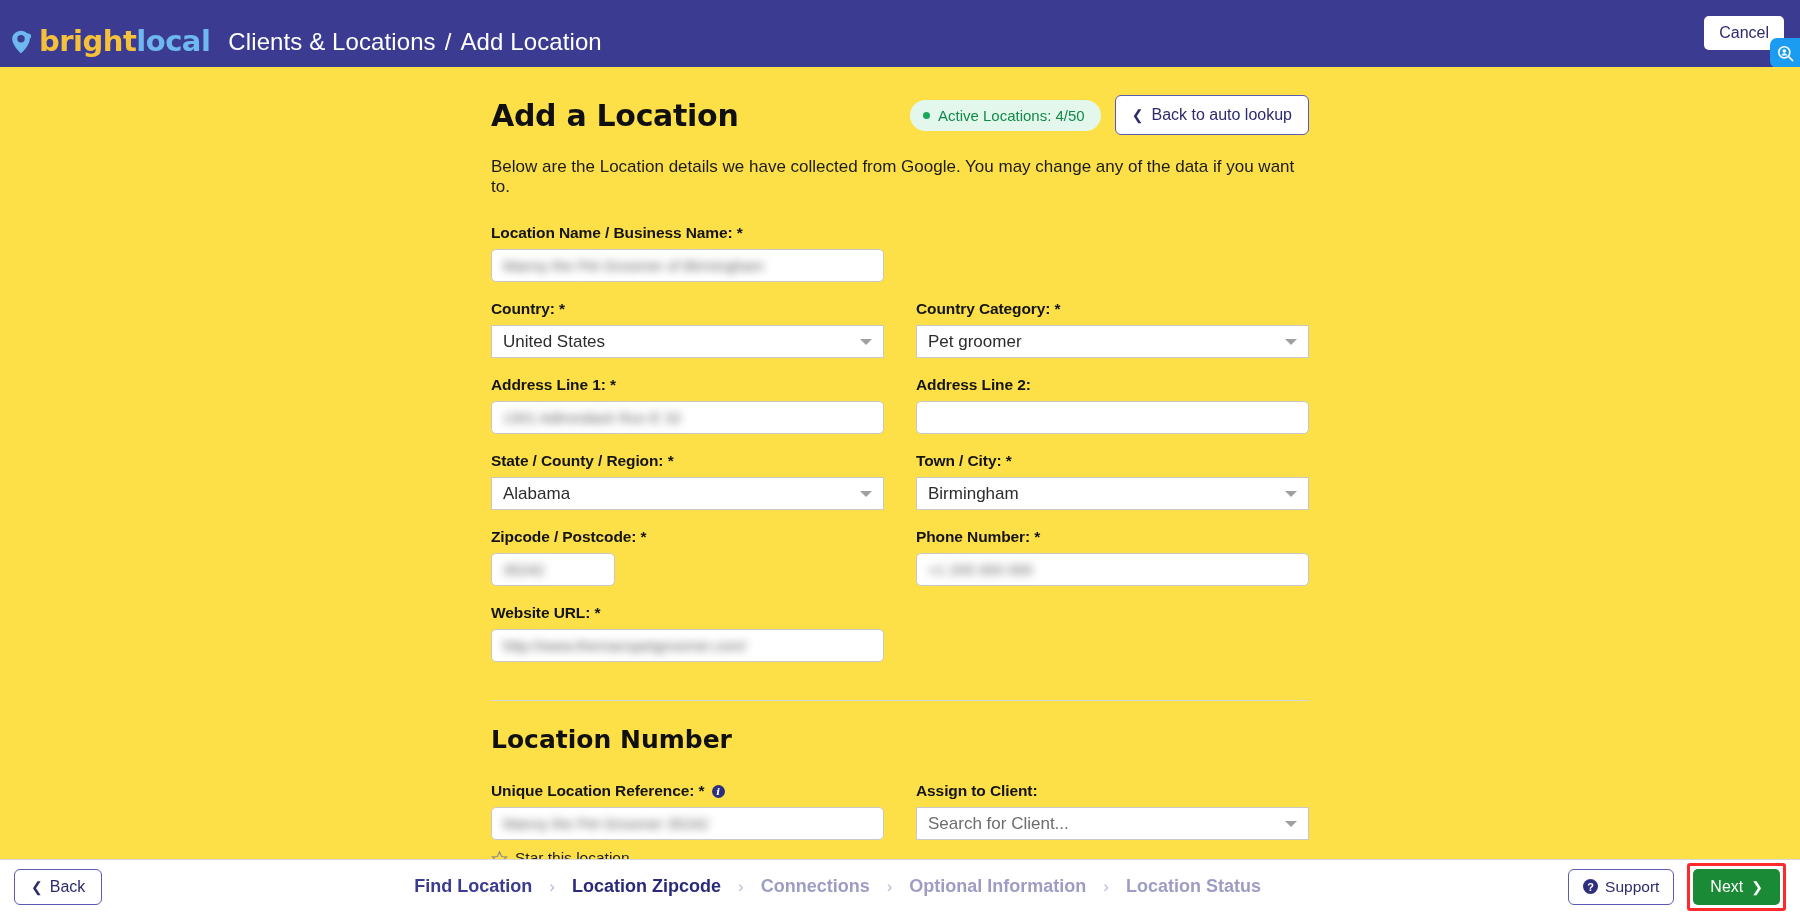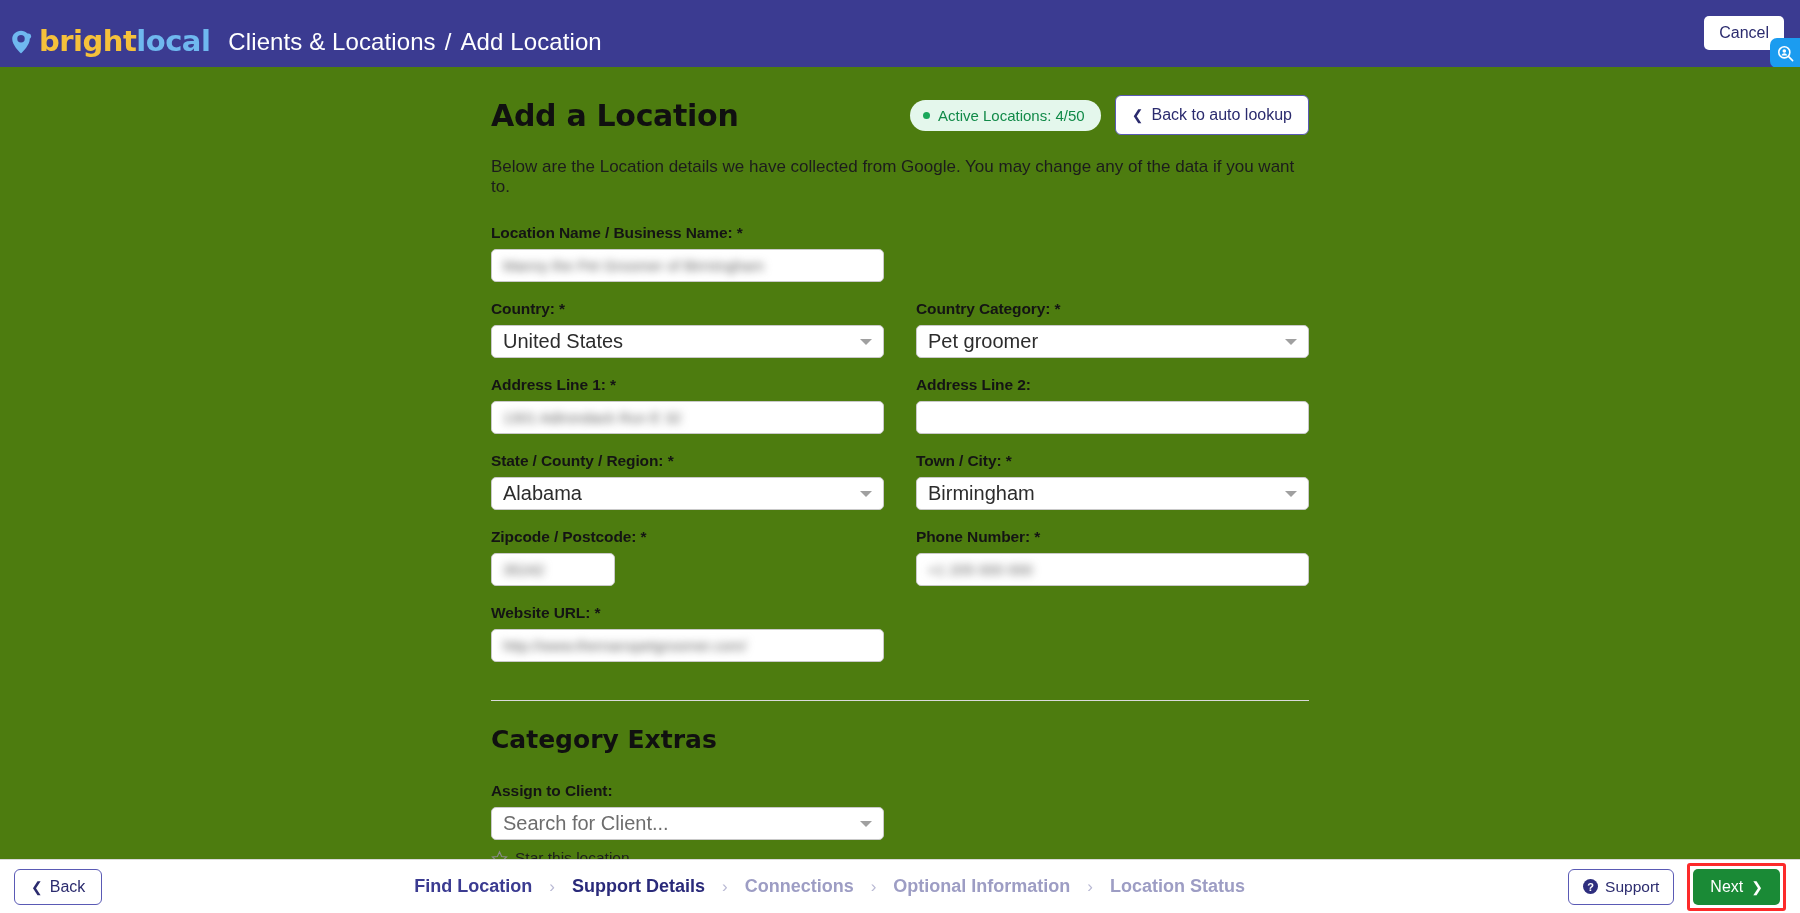--- a/index.html
+++ b/index.html
@@ -78,21 +78,21 @@
     display: flex;
     align-items: center;
     justify-content: center;
     cursor: pointer;
   }
 
   
   .page {
     position: relative;
     height: 846px;
-    background: #4d7c0f;
+    background: #fde047;
     overflow: hidden;
   }
 
   .content {
     width: 818px;
     margin: 0 auto;
     padding-top: 26px;
     position: relative;
   }
 
@@ -237,23 +237,23 @@
     width: 0; height: 0;
     border-left: 6px solid transparent;
     border-right: 6px solid transparent;
     border-top: 6px solid #a0a0a0;
     pointer-events: none;
   }
   .sel {
     width: 100%;
     height: 33px;
     border: 1px solid #c9c9c9;
-    border-radius: 5px;
-    background: #ffffff;
-    font-size: 20px;
+    border-radius: 0;
+    background: #ffffff;
+    font-size: 17px;
     color: #2c2c2c;
     padding: 0 30px 0 11px;
     display: flex;
     align-items: center;
     cursor: pointer;
     user-select: none;
   }
   .sel.placeholder-val { color: #6d6d6d; }
 
   hr.divider {
@@ -528,24 +528,34 @@
         </label>
         <div class="redacted">
           <span class="blur-text">http://www.themanspetgroomer.com/</span>
         </div>
       </div>
       <div></div>
     </div>
 
     <hr class="divider">
 
-    <h2 class="section-title">Category Extras</h2>
+    <h2 class="section-title">Location Number</h2>
 
     <div class="form-grid">
 
+      <div class="field" style="margin-bottom:7px;">
+        <label class="fld-label">
+          <span>Unique Location Reference:</span>
+          <span class="star"> *</span>
+          <span class="info-dot">i</span>
+        </label>
+        <div class="redacted">
+          <span class="blur-text">Manny the Pet Groomer 35242</span>
+        </div>
+      </div>
 
       <div class="field" style="margin-bottom:7px;">
         <label class="fld-label">
           <span>Assign to Client:</span>
         </label>
         <div class="select-wrap">
           <div class="sel placeholder-val">Search for Client...</div>
           <span class="caret"></span>
         </div>
       </div>
@@ -562,21 +572,21 @@
 
   <div class="bottombar">
     <button class="back-btn">
       <span class="chev">❮</span>
       <span>Back</span>
     </button>
 
     <div class="steps">
       <span class="step done">Find Location</span>
       <span class="step-sep">›</span>
-      <span class="step current">Support Details</span>
+      <span class="step current">Location Zipcode</span>
       <span class="step-sep">›</span>
       <span class="step todo">Connections</span>
       <span class="step-sep">›</span>
       <span class="step todo">Optional Information</span>
       <span class="step-sep">›</span>
       <span class="step todo">Location Status</span>
     </div>
 
     <div class="bottom-right">
       <button class="support-btn">

